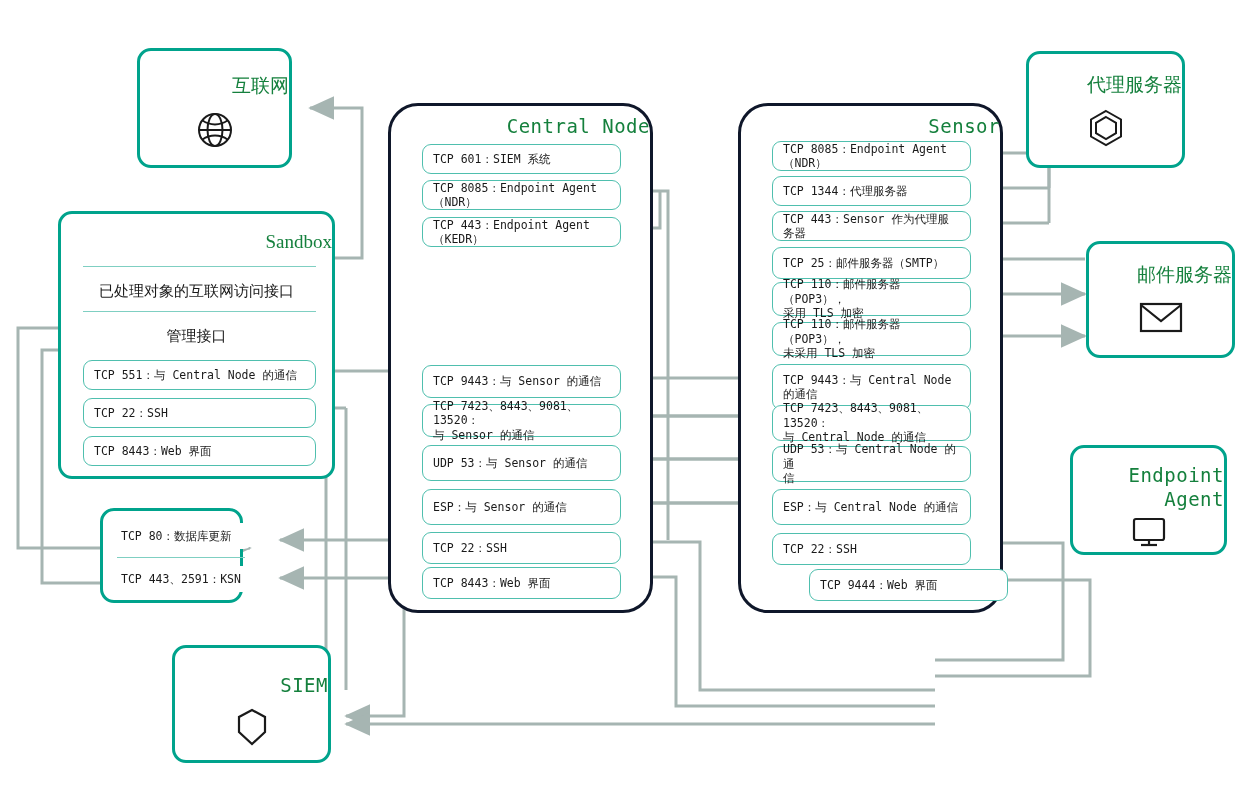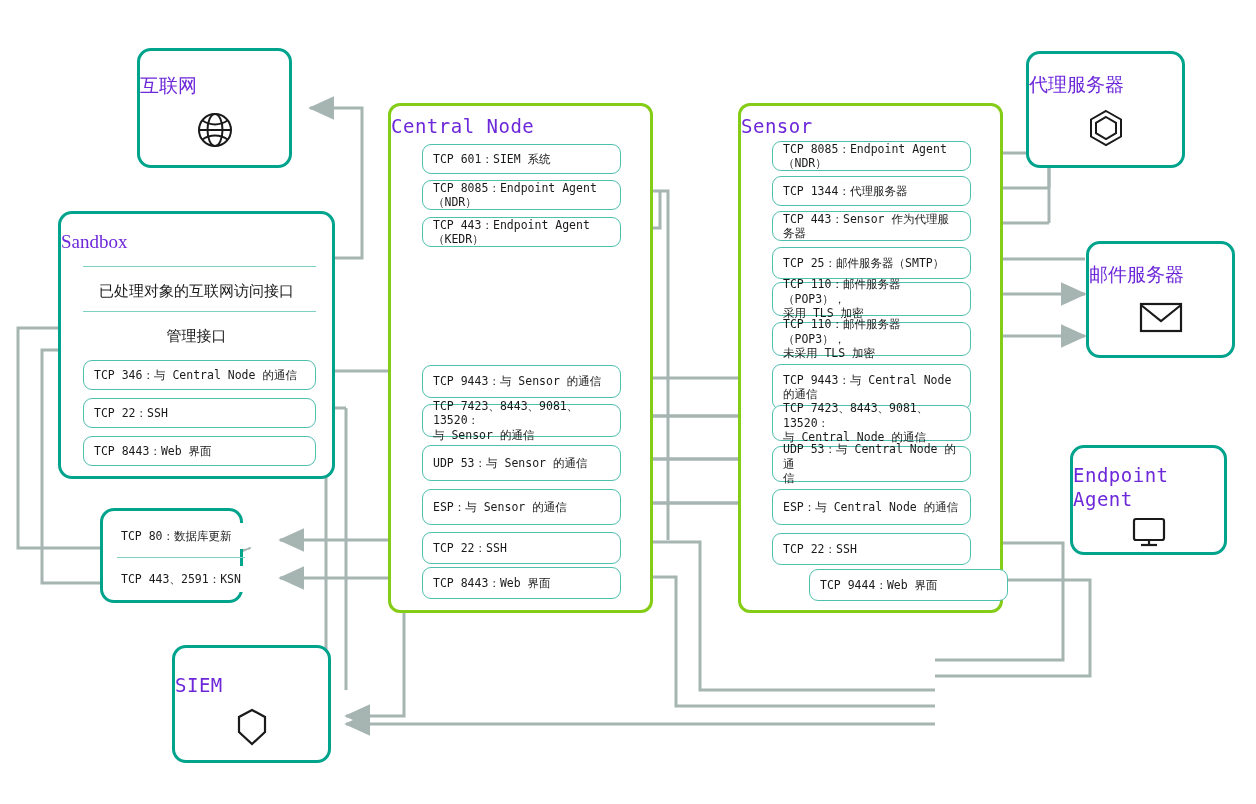--- a/index.html
+++ b/index.html
@@ -1,27 +1,27 @@
 <!DOCTYPE html>
 <html><head>
 <meta charset="utf-8">
 <style>
   html,body{margin:0;padding:0;background:#ffffff;}
   body{font-family:"Liberation Serif", serif;}
   #stage{position:relative;width:1256px;height:804px;overflow:hidden;background:#fff;}
   #wires{position:absolute;left:0;top:0;width:1256px;height:804px;}
 
   .node{position:absolute;box-sizing:border-box;border:3px solid #00a38c;border-radius:14px;background:#fff;}
-  .node-title{position:absolute;left:0;right:0;text-align:left;color:#6d28d9;font-family:"Liberation Serif",serif;}
+  .node-title{position:absolute;left:8px;right:0;text-align:right;color:#15803d;font-family:"Liberation Serif",serif;}
   .big-title{font-size:19px;}
   .col-title{font-family:"DejaVu Sans Mono","Liberation Mono",monospace;font-size:19px;letter-spacing:.5px;}
 
   .icon{position:absolute;left:0;right:0;display:flex;justify-content:center;}
 
-  .col{position:absolute;box-sizing:border-box;border:3px solid #84cc16;border-radius:12px;background:#fff;}
+  .col{position:absolute;box-sizing:border-box;border:3px solid #0f172a;border-radius:30px;background:#fff;}
   .port{position:absolute;box-sizing:border-box;border:1.3px solid #4fbfae;border-radius:9px;background:#fff;
         display:flex;align-items:center;padding:0 10px;color:#1a1a1a;
         font-family:"DejaVu Sans Mono","Liberation Mono",monospace;font-size:11.5px;line-height:1.25;}
   .port span{display:block;}
 
   .divider{position:absolute;height:1px;background:#7fcfc2;}
   .sb-label{position:absolute;left:0;right:0;text-align:center;font-family:"Liberation Serif",serif;
             font-size:15px;color:#1a1a1a;}
 </style>
 </head>
@@ -115,21 +115,21 @@
   </div>
 
   <div class="node" style="left:58px;top:211px;width:277px;height:268px;">
     <div class="node-title big-title" style="top:17px;">Sandbox</div>
     <div class="divider" style="left:22px;width:233px;top:52px;"></div>
     <div class="sb-label" style="top:38px;margin-top:30px;">已处理对象的互联网访问接口</div>
     <div class="divider" style="left:22px;width:233px;top:97px;"></div>
     <div class="sb-label" style="top:113px;">管理接口</div>
 
     <div class="port" style="left:22px;top:146px;width:233px;height:30px;">
-      <span>TCP 346：与 Central Node 的通信</span>
+      <span>TCP 551：与 Central Node 的通信</span>
     </div>
     <div class="port" style="left:22px;top:184px;width:233px;height:30px;">
       <span>TCP 22：SSH</span>
     </div>
     <div class="port" style="left:22px;top:222px;width:233px;height:30px;">
       <span>TCP 8443：Web 界面</span>
     </div>
   </div>
 
   <div class="node" style="left:100px;top:508px;width:143px;height:95px;">

